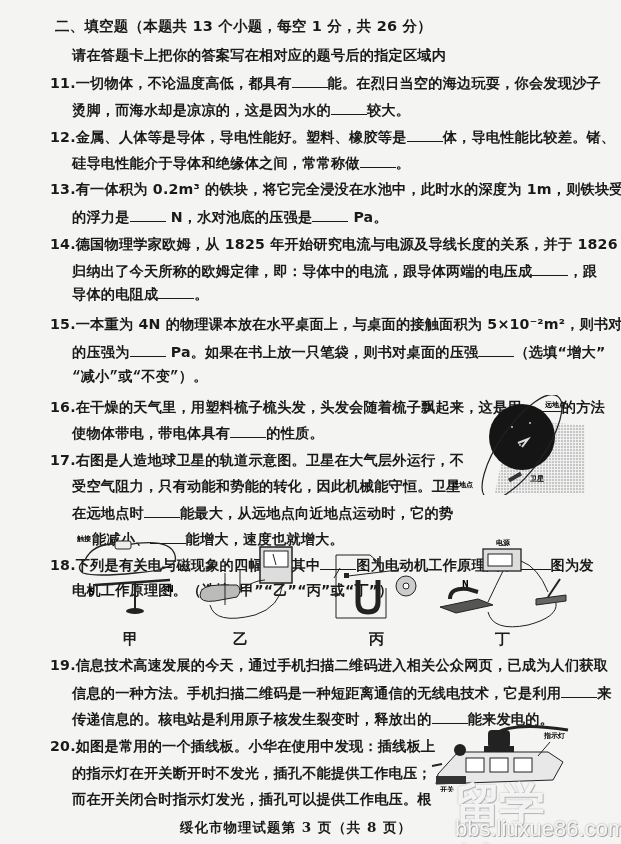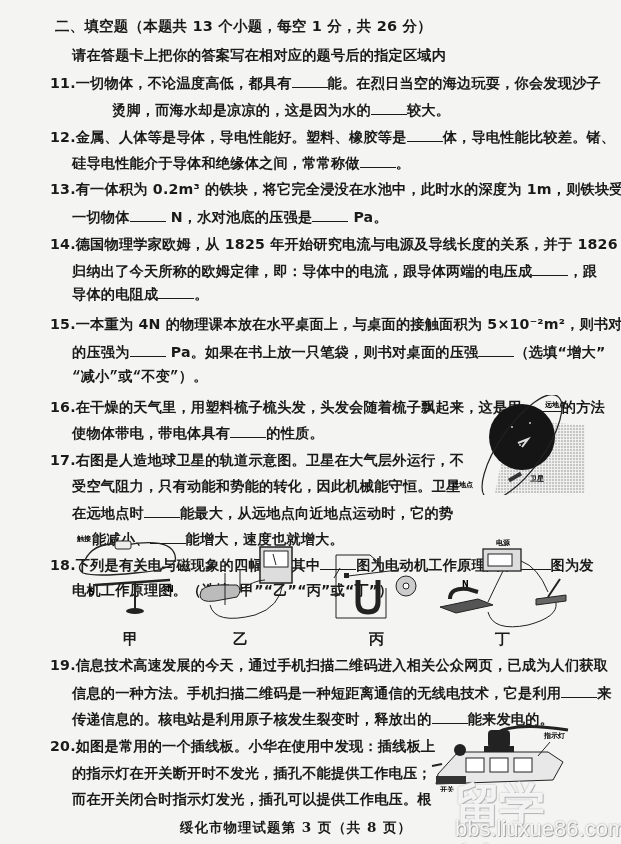--- a/index.html
+++ b/index.html
@@ -34,36 +34,36 @@
 <body>
 
 <div class="page">
 
   <div class="line" style="left:55px;top:17px;font-size:14.5px;">二、填空题（本题共 13 个小题，每空 1 分，共 26 分）</div>
   <div class="line" style="left:72px;top:46px;">请在答题卡上把你的答案写在相对应的题号后的指定区域内</div>
 
   <div class="line" style="left:50px;top:73px;">
     <span class="num">11.</span><span>一切物体，不论温度高低，都具有</span><span class="blank" style="width:36px"></span><span>能。在烈日当空的海边玩耍，你会发现沙子</span>
   </div>
-  <div class="line" style="left:72px;top:100px;margin-left:40px;">
+  <div class="line" style="left:72px;top:100px;">
     <span>烫脚，而海水却是凉凉的，这是因为水的</span><span class="blank" style="width:36px"></span><span>较大。</span>
   </div>
 
   <div class="line" style="left:50px;top:127px;">
     <span class="num">12.</span><span>金属、人体等是导体，导电性能好。塑料、橡胶等是</span><span class="blank" style="width:36px"></span><span>体，导电性能比较差。锗、</span>
   </div>
   <div class="line" style="left:72px;top:153px;">
     <span>硅导电性能介于导体和绝缘体之间，常常称做</span><span class="blank" style="width:36px"></span><span>。</span>
   </div>
 
   <div class="line" style="left:50px;top:180px;">
     <span class="num">13.</span><span>有一体积为 0.2m³ 的铁块，将它完全浸没在水池中，此时水的深度为 1m，则铁块受到</span>
   </div>
   <div class="line" style="left:72px;top:207px;">
-    <span>一切物体</span><span class="blank" style="width:36px"></span><span> N，水对池底的压强是</span><span class="blank" style="width:36px"></span><span> Pa。</span>
+    <span>的浮力是</span><span class="blank" style="width:36px"></span><span> N，水对池底的压强是</span><span class="blank" style="width:36px"></span><span> Pa。</span>
   </div>
 
   <div class="line" style="left:50px;top:235px;">
     <span class="num">14.</span><span>德国物理学家欧姆，从 1825 年开始研究电流与电源及导线长度的关系，并于 1826 年</span>
   </div>
   <div class="line" style="left:72px;top:261px;">
     <span>归纳出了今天所称的欧姆定律，即：导体中的电流，跟导体两端的电压成</span><span class="blank" style="width:36px"></span><span>，跟</span>
   </div>
   <div class="line" style="left:72px;top:284px;">
     <span>导体的电阻成</span><span class="blank" style="width:36px"></span><span>。</span>

